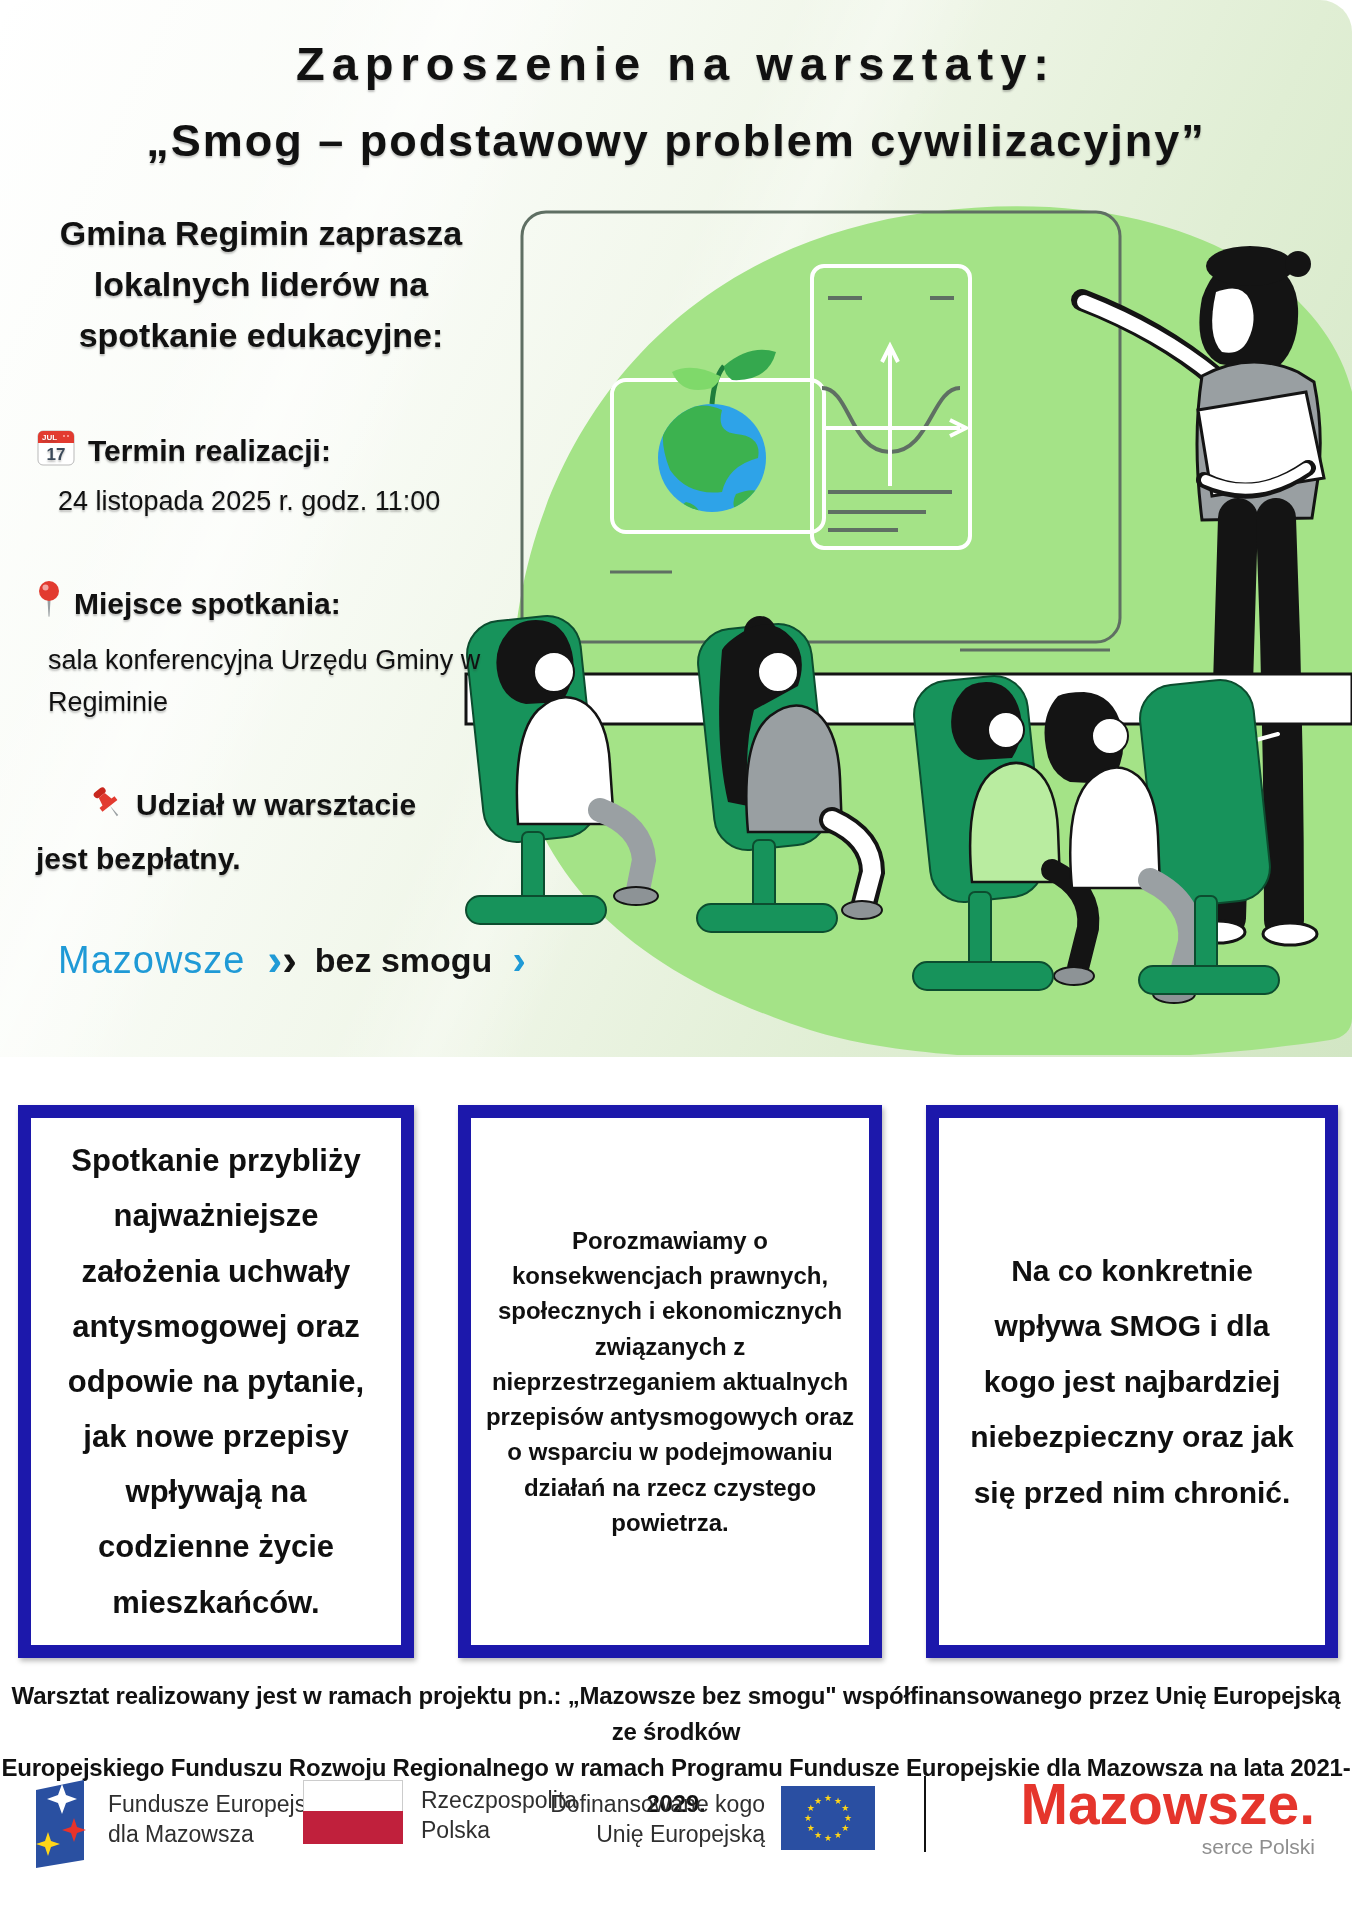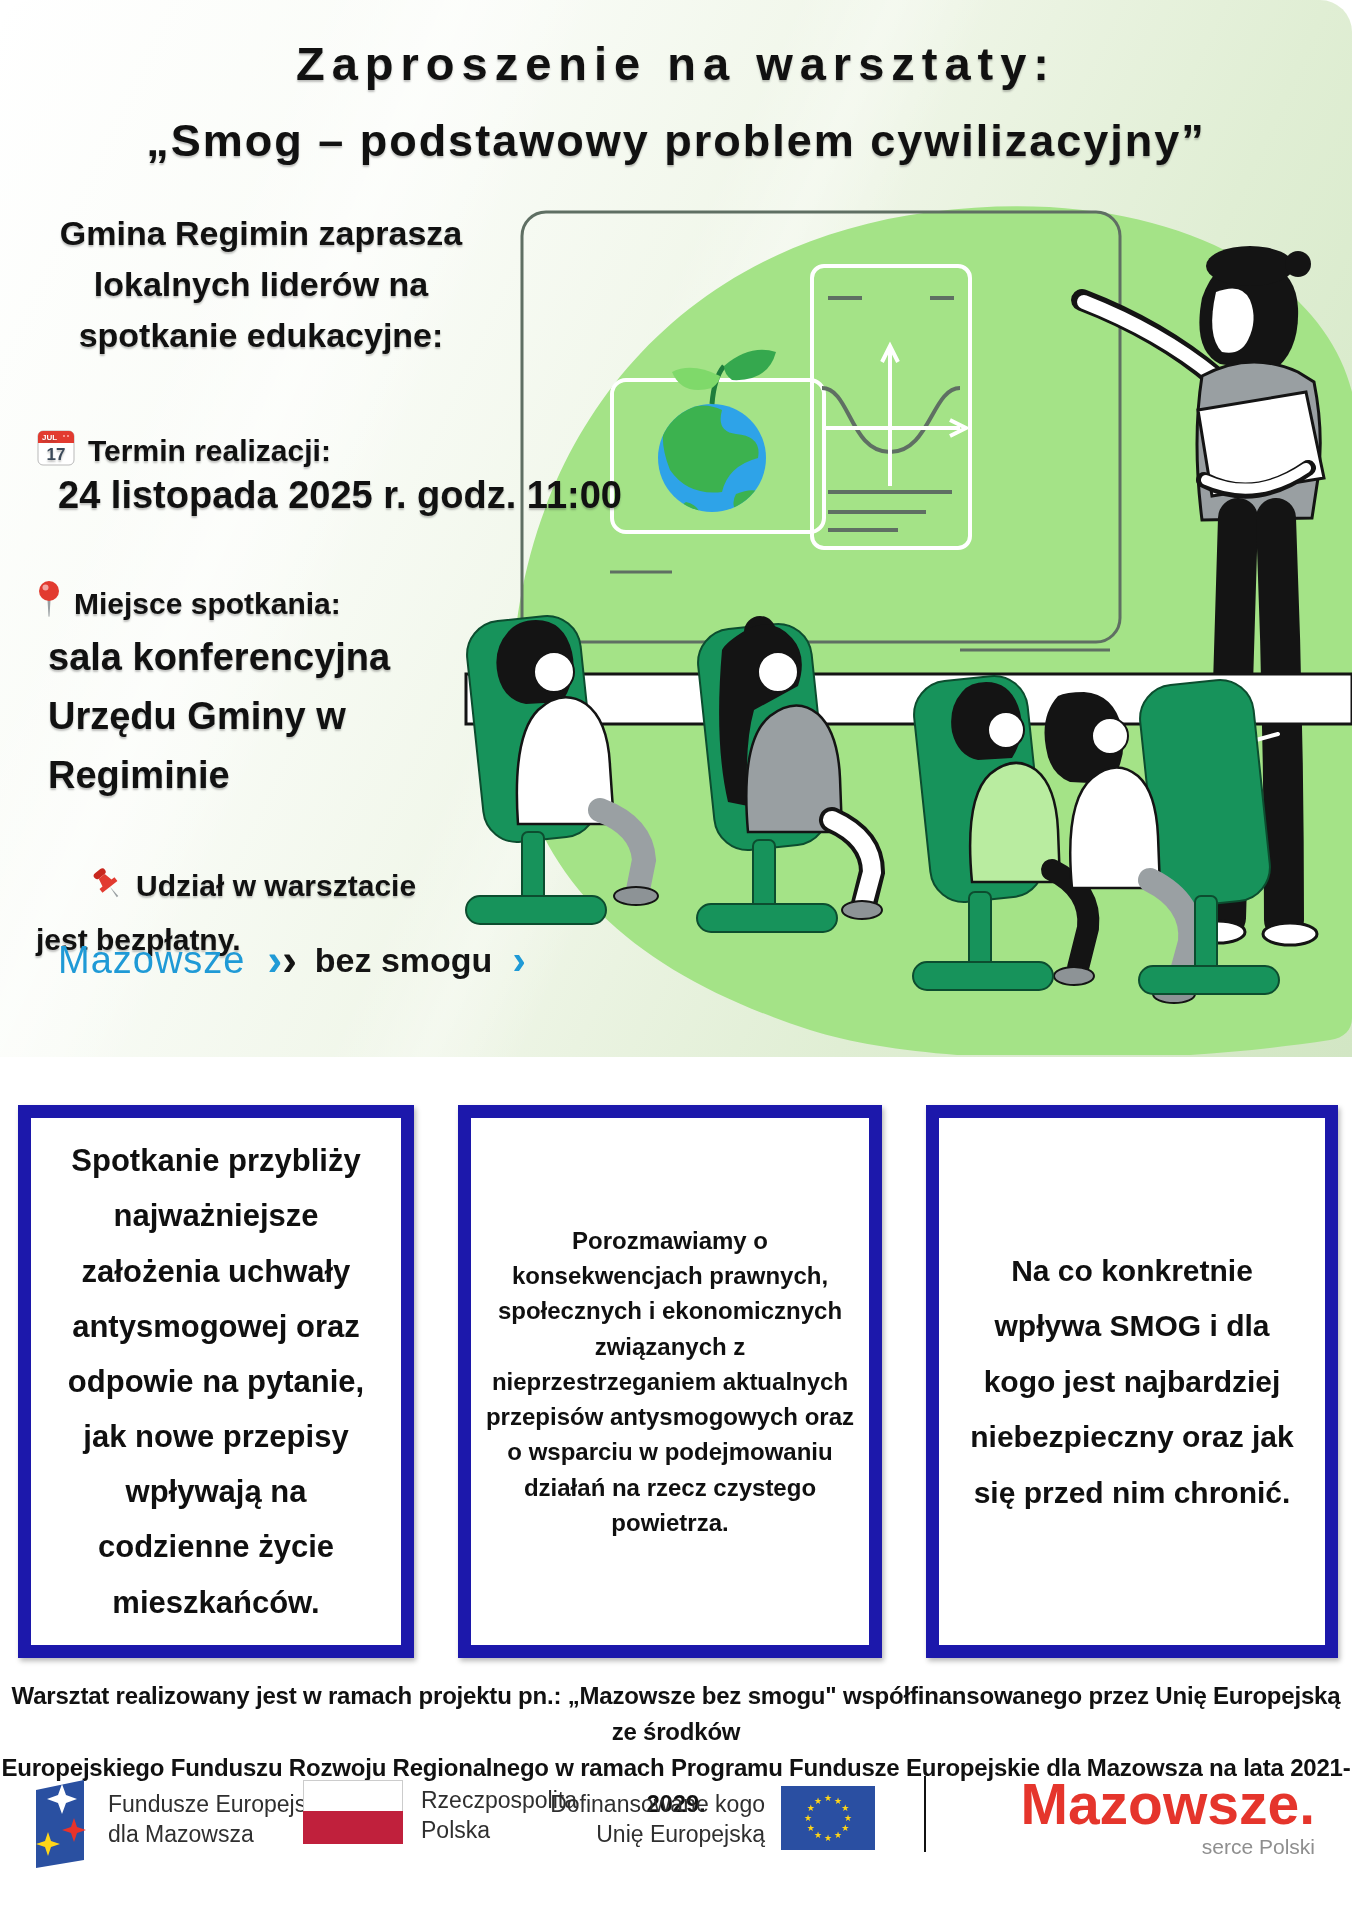--- a/index.html
+++ b/index.html
@@ -17,21 +17,21 @@
 
   .title{position:absolute;left:0;top:36px;width:100%;text-align:center;font-weight:bold;
     text-shadow:0 2px 2px rgba(50,50,50,.3);}
   .title .l1{font-size:47px;letter-spacing:7px;}
   .title .l2{font-size:45px;letter-spacing:2px;margin-top:24px;}
 
   .left-col{position:absolute;left:36px;top:208px;width:470px;
     text-shadow:0 2px 2px rgba(50,50,50,.3);}
   .intro{font-size:34px;font-weight:bold;text-align:center;line-height:1.5;width:450px;}
   .detail-label{display:flex;align-items:center;gap:12px;font-size:30px;font-weight:bold;}
-  .detail-value{font-size:38px;font-weight:bold;margin-top:0;padding-left:22px;}
+  .detail-value{font-size:27px;font-weight:normal;margin-top:12px;padding-left:22px;}
   .nowrap{white-space:nowrap;}
   .block-termin{margin-top:66px;}
   .block-miejsce{margin-top:62px;}
   .block-miejsce .detail-value{width:440px;padding-left:12px;line-height:1.55;}
   .block-udzial{margin-top:58px;font-size:30px;font-weight:bold;width:440px;line-height:1.55;
     text-indent:26px;}
   .block-udzial .icon{display:inline-block;vertical-align:-8px;margin-right:10px;}
 
   .brand-row{position:absolute;left:58px;top:935px;display:flex;align-items:center;gap:14px;
     text-shadow:none;}

